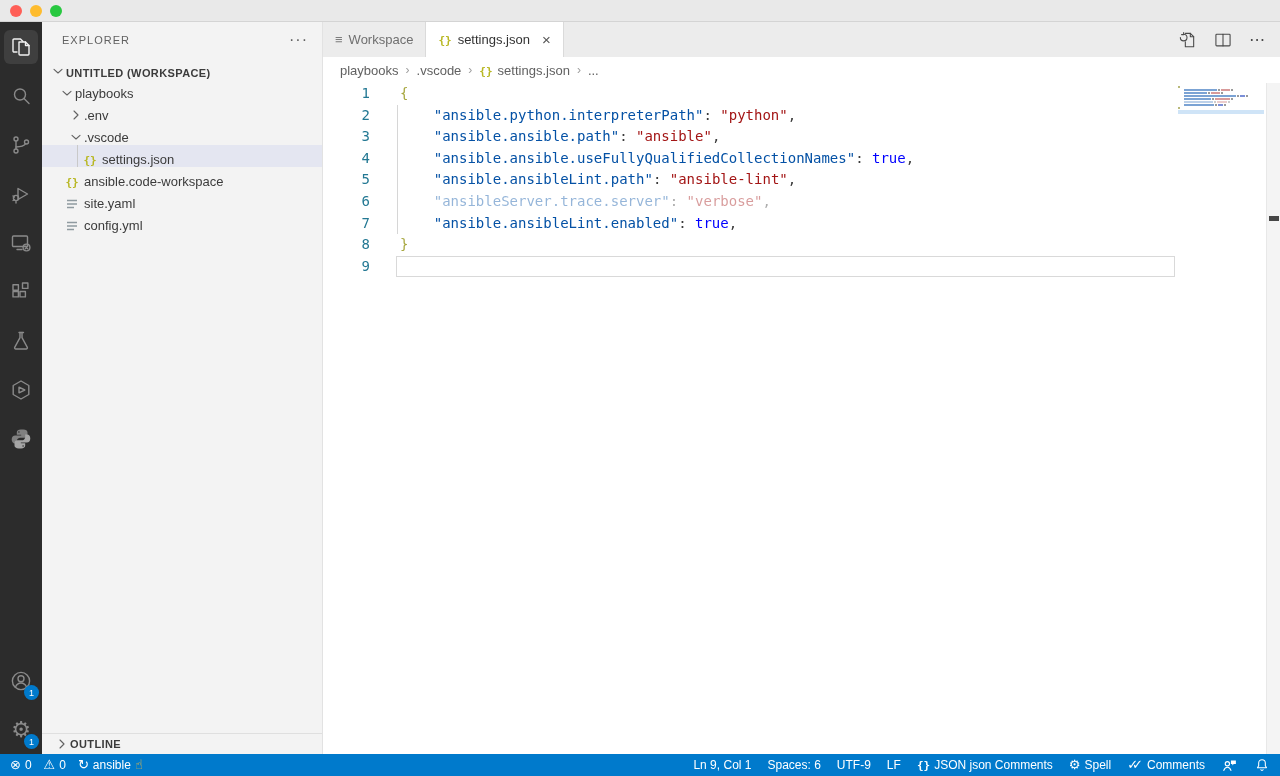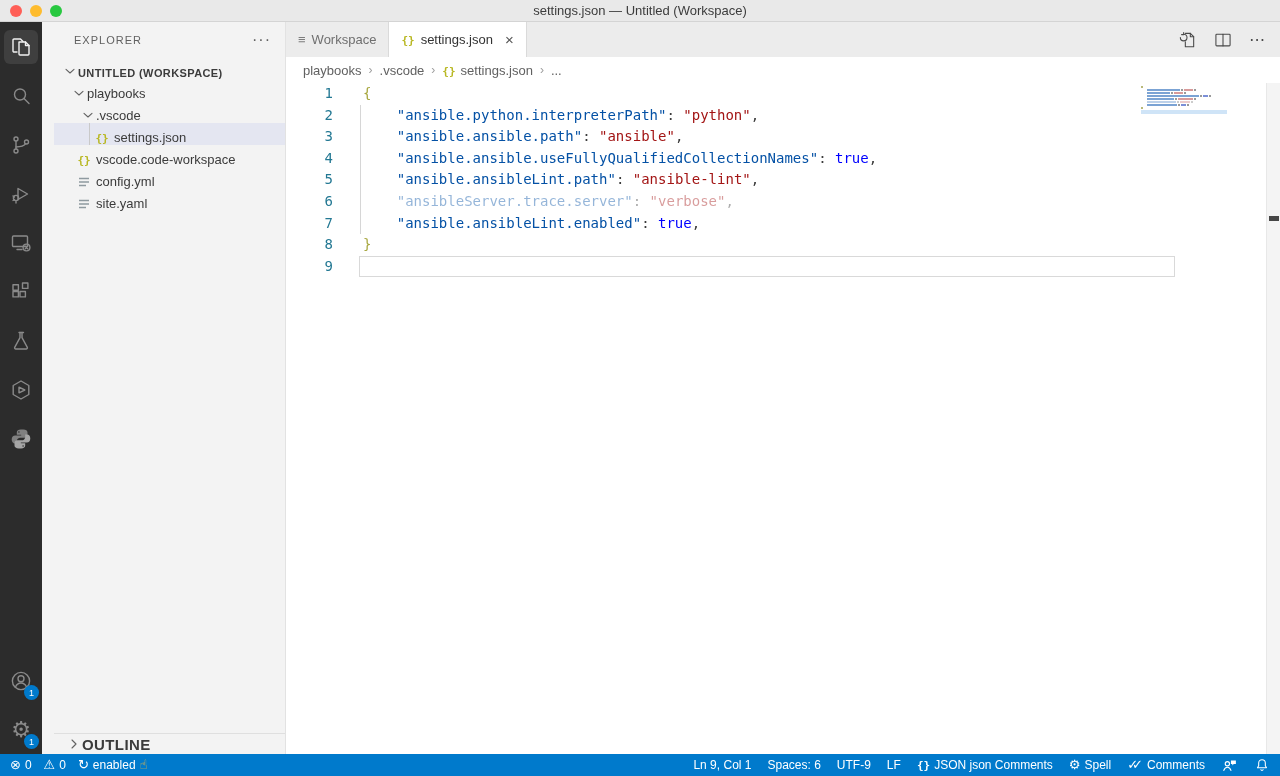--- a/index.html
+++ b/index.html
@@ -22,36 +22,36 @@
   .ab-item { height:49px; display:flex; align-items:center; justify-content:center; color:#8a8a8a; cursor:pointer; position:relative; }
   .ab-item.active { color:#f2f2f2; }
   .ab-item.active .ab-pad { background:#3f3f3f; border-radius:6px; }
   .ab-pad { width:34px; height:34px; display:flex; align-items:center; justify-content:center; }
   .ab-bottom { margin-top:auto; }
   .badge { position:absolute; right:3px; bottom:5px; width:15px; height:15px; border-radius:50%;
     background:#007acc; color:#fff; font-size:9px; display:flex; align-items:center; justify-content:center; }
   .gear-glyph { font-size:22px; line-height:1; }
 
   
-  .sidebar { width:244px; background:#f3f3f3; border-right:1px solid #e2e2e2;
-    display:flex; flex-direction:column; flex-shrink:0;padding-left:12px; }
+  .sidebar { width:281px; background:#f3f3f3; border-right:1px solid #e2e2e2;
+    display:flex; flex-direction:column; flex-shrink:0; }
   .sb-header { height:35px; display:flex; align-items:center; padding:0 14px 0 20px;
     font-size:11px; letter-spacing:1px; color:#616161; }
   .sb-header .more { margin-left:auto; font-size:16px; color:#616161; cursor:pointer; letter-spacing:1px;}
   .tree { flex:1; overflow:hidden; }
   .tree-row { height:22px; display:flex; align-items:flex-end; cursor:pointer; white-space:nowrap; color:#3b3b3b; }
   .tree-row.selected { background:#e4e6f1; }
   .tree-row.bold { font-weight:700; font-size:11px; letter-spacing:.4px; color:#3b3b3b; }
   .chev { width:16px; height:16px; display:inline-flex; align-items:center; justify-content:center; flex-shrink:0; color:#616161; }
   .chev-spacer { width:5px; flex-shrink:0; }
   .ficon { width:16px; margin-right:4px; display:inline-flex; justify-content:center; flex-shrink:0; }
   .json-braces { color:#b8b722; font-weight:700; font-family:"DejaVu Sans Mono",monospace; font-size:11px; }
   .indent-line { width:1px; height:22px; background:#c9c9c9; margin-right:4px; flex-shrink:0; }
   .outline-row { height:21px; border-top:1px solid #dfdfdf; display:flex; align-items:center;
-    padding-left:12px; font-weight:700; font-size:15px; letter-spacing:.4px; color:#3b3b3b; cursor:pointer; }
+    padding-left:12px; font-weight:700; font-size:11px; letter-spacing:.4px; color:#3b3b3b; cursor:pointer; }
 
   
   .editor-col { flex:1; display:flex; flex-direction:column; background:#fff; min-width:0; }
   .tabbar { height:35px; background:#ececec; display:flex; align-items:stretch; flex-shrink:0; }
   .tab { display:flex; align-items:center; gap:6px; padding:0 12px; font-size:13px;
     border-right:1px solid #dadada; cursor:pointer; }
   .tab.inactive { color:#6f6f6f; background:#ececec; }
   .tab.active { background:#ffffff; color:#333; }
   .tab .close { margin-left:6px; color:#555; font-size:15px; }
   .tab .ticon { font-size:13px; color:#7d7d7d; }
@@ -98,21 +98,20 @@
 </style>
 </head>
 <body>
 
 <div class="titlebar">
   <div class="traffic">
     <span class="light red"></span>
     <span class="light yellow"></span>
     <span class="light green"></span>
   </div>
-  <div class="win-title">settings.json — Untitled (Workspace)</div>
 </div>
 
 <div class="app">
   <div class="activitybar">
     <div id="activity-top">
         <div class="ab-item active">
           <div class="ab-pad">
             <svg width="24" height="24" viewBox="0 0 24 24" fill="none" stroke="currentColor" stroke-width="1.4" stroke-linecap="round" stroke-linejoin="round">
               <path d="M10 7h6.5L20 10.5V19a1 1 0 0 1-1 1h-8a1 1 0 0 1-1-1z"></path>
               <path d="M16.5 7v3.5H20"></path>
@@ -233,56 +232,64 @@
           <span class="chev">
             <svg width="16" height="16" viewBox="0 0 24 24" fill="none" stroke="currentColor" stroke-width="1.6" stroke-linecap="round" stroke-linejoin="round">
               <path d="M6 9.5l6 5.5 6-5.5"></path>
             </svg>
           </span>
           <span>playbooks</span>
         </div>
         <div class="tree-row" style="padding-left: 26px;">
           <span class="chev">
             <svg width="16" height="16" viewBox="0 0 24 24" fill="none" stroke="currentColor" stroke-width="1.6" stroke-linecap="round" stroke-linejoin="round">
+              <path d="M9 6l6 6-6 6"></path>
+            </svg>
+          </span>
+          <span>.env</span>
+        </div>
+        <div class="tree-row" style="padding-left: 26px;">
+          <span class="chev">
+            <svg width="16" height="16" viewBox="0 0 24 24" fill="none" stroke="currentColor" stroke-width="1.6" stroke-linecap="round" stroke-linejoin="round">
               <path d="M6 9.5l6 5.5 6-5.5"></path>
             </svg>
           </span>
           <span>.vscode</span>
         </div>
         <div class="tree-row selected" style="padding-left: 35px;">
           <span class="indent-line"></span>
           <span class="ficon">
             <span class="json-braces">{}</span>
           </span>
           <span>settings.json</span>
         </div>
         <div class="tree-row" style="padding-left: 17px;">
           <span class="chev-spacer"></span>
           <span class="ficon">
             <span class="json-braces">{}</span>
           </span>
-          <span>vscode.code-workspace</span>
+          <span>ansible.code-workspace</span>
         </div>
         <div class="tree-row" style="padding-left: 17px;">
           <span class="chev-spacer"></span>
           <span class="ficon">
             <svg width="14" height="14" viewBox="0 0 14 14" stroke="#8f9aa0" stroke-width="1.6">
               <path d="M2 3.5h10M2 7h10M2 10.5h7"></path>
             </svg>
           </span>
-          <span>config.yml</span>
+          <span>site.yaml</span>
         </div>
         <div class="tree-row" style="padding-left: 17px;">
           <span class="chev-spacer"></span>
           <span class="ficon">
             <svg width="14" height="14" viewBox="0 0 14 14" stroke="#8f9aa0" stroke-width="1.6">
               <path d="M2 3.5h10M2 7h10M2 10.5h7"></path>
             </svg>
           </span>
-          <span>site.yaml</span>
+          <span>config.yml</span>
         </div>
       </div>
     <div class="outline-row">
       <span class="chev" id="outline-chev">
           <svg width="16" height="16" viewBox="0 0 24 24" fill="none" stroke="currentColor" stroke-width="1.6" stroke-linecap="round" stroke-linejoin="round">
             <path d="M9 6l6 6-6 6"></path>
           </svg>
         </span>
       <span>OUTLINE</span>
     </div>
@@ -443,21 +450,21 @@
       <div class="sb-item">
         <span><span class="sb-icn">⊗</span></span>
         <span>0</span>
       </div>
       <div class="sb-item">
         <span><span class="sb-icn">⚠</span></span>
         <span>0</span>
       </div>
       <div class="sb-item">
         <span><span class="sb-icn">↻</span></span>
-        <span>enabled</span>
+        <span>ansible</span>
         <span><span class="sb-icn hand">☝</span></span>
       </div>
     </div>
   <div class="sb-right" id="status-right">
       <div class="sb-item">
         <span>Ln 9, Col 1</span>
       </div>
       <div class="sb-item">
         <span>Spaces: 6</span>
       </div>

